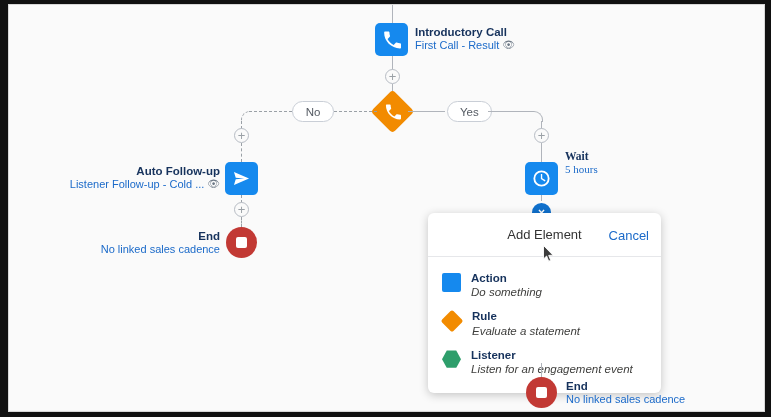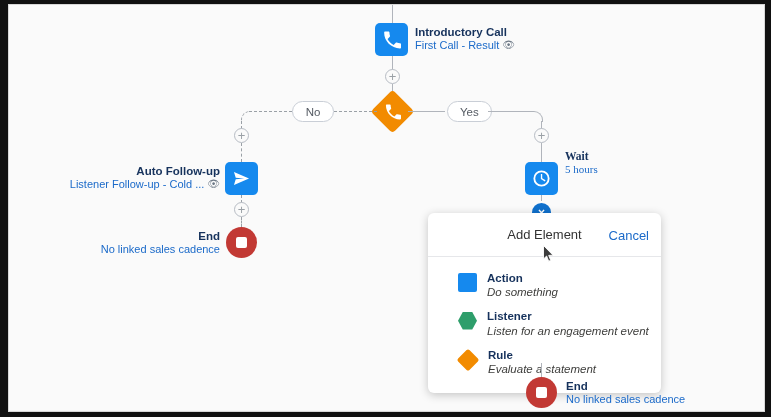--- a/index.html
+++ b/index.html
@@ -92,21 +92,21 @@
   .panel-head{
     position:relative;height:43px;
     border-bottom:1px solid #e6e7ea;
     display:flex;align-items:center;justify-content:center;
   }
   .panel-title{font-size:13px;color:#333;}
   .panel-cancel{
     position:absolute;right:12px;top:50%;transform:translateY(-50%);
     font-size:13px;color:#1b6ac9;cursor:pointer;
   }
-  .panel-list{padding:10px 0 11px 16px;}
+  .panel-list{padding:10px 0 11px 0;}
   .pitem{display:flex;align-items:flex-start;padding:4px 12px 5px 14px;gap:10px;cursor:pointer;}
   .pico{flex:0 0 auto;width:20px;height:20px;margin-top:2px;position:relative;}
   .pico.sqr{background:#1589ee;border-radius:2px;width:19px;height:19px;}
   .pico.dia{background:#f28b00;width:16px;height:16px;transform:rotate(45deg);border-radius:2px;margin-left:2px;margin-top:4px;}
   .pico.hex{width:19px;height:19px;background:#2e9e6b;
     clip-path:polygon(25% 4%,75% 4%,100% 50%,75% 96%,25% 96%,0% 50%);}
   .ptext .pt{font-size:11.5px;font-weight:bold;color:#16325c;line-height:1.25;}
   .ptext .ps{font-size:11.5px;font-style:italic;color:#3e3e3c;line-height:1.3;}
 
   
@@ -227,37 +227,37 @@
 
       <div class="pitem">
         <div class="pico sqr"></div>
         <div class="ptext">
           <div class="pt">Action</div>
           <div class="ps">Do something</div>
         </div>
       </div>
 
       <div class="pitem">
-        <div class="pico hex"></div>
-        <div class="ptext">
-          <div class="pt">Listener</div>
-          <div class="ps">Listen for an engagement event</div>
-        </div>
-      </div>
-
-      <div class="pitem">
         <div class="pico" style="width:20px;height:20px;">
               <div class="pico dia" style="position:absolute;left:0;top:0;margin:2px 0 0 2px;"></div>
             </div>
         <div class="ptext">
           <div class="pt">Rule</div>
           <div class="ps">Evaluate a statement</div>
         </div>
       </div>
 
+      <div class="pitem">
+        <div class="pico hex"></div>
+        <div class="ptext">
+          <div class="pt">Listener</div>
+          <div class="ps">Listen for an engagement event</div>
+        </div>
+      </div>
+
     </div>
   </div>
 
   <div class="vline" style="left:532px;top:358px;height:14px;"></div>
   <div class="node" style="left:517px;top:372px;">
     <div class="endnode">
           <i></i>
         </div>
   </div>
   <div class="lbl right" style="left:557px;top:374px;">

